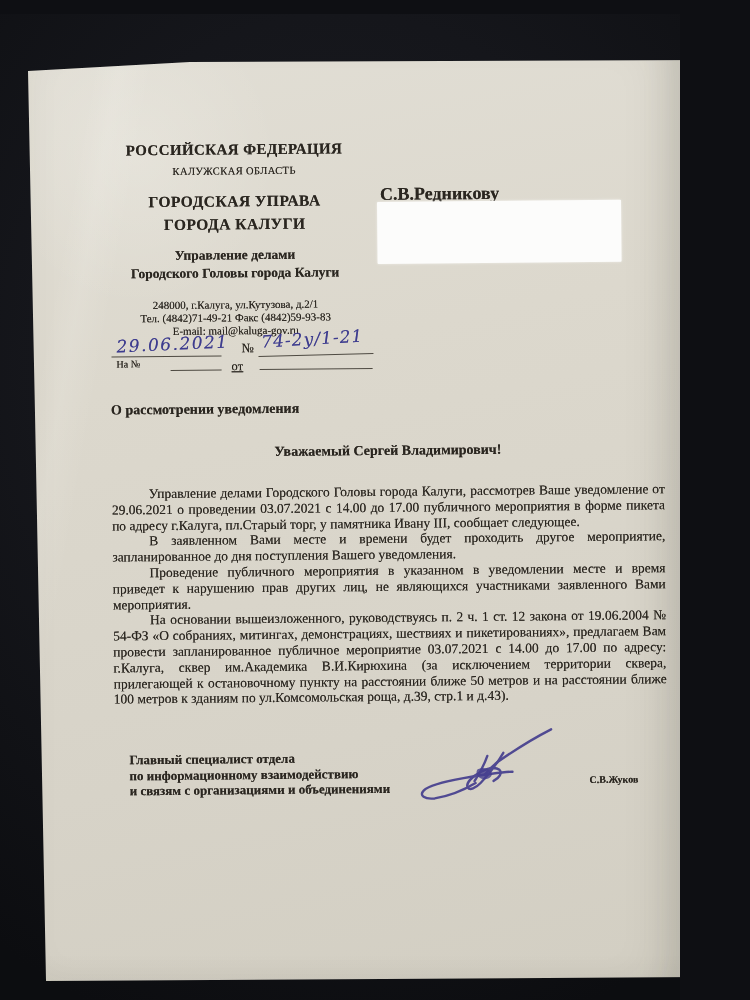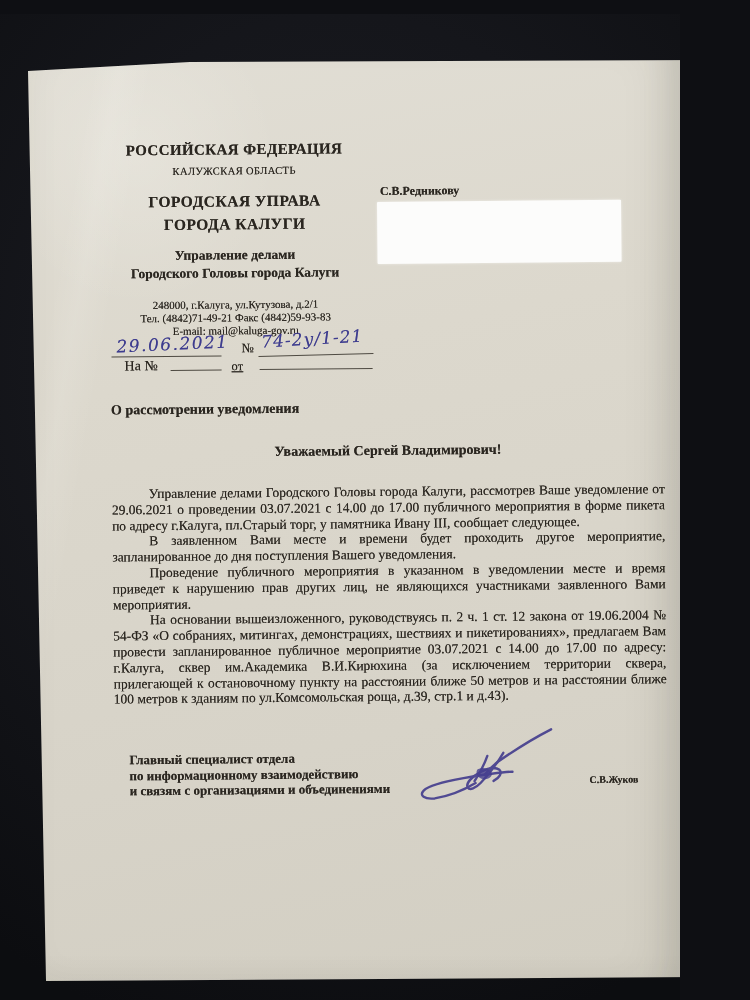--- a/index.html
+++ b/index.html
@@ -65,29 +65,29 @@
         <div class="abs c b soft" style="left:0;top:232px;width:285px;font-size:13.5px;">Управление делами</div>
         <div class="abs c b soft" style="left:0;top:250px;width:285px;font-size:13.5px;">Городского Головы города Калуги</div>
         <div class="abs c soft" style="left:0;top:283px;width:285px;font-size:11px;">248000, г.Калуга, ул.Кутузова, д.2/1</div>
         <div class="abs c soft" style="left:0;top:296px;width:285px;font-size:11px;">Тел. (4842)71-49-21 Факс (4842)59-93-83</div>
         <div class="abs c soft" style="left:0;top:309px;width:285px;font-size:11px;">
           <span>E-mail:</span>
           <span class="email-underline">mail@kaluga-gov.ru</span>
         </div>
       </div>
 
-      <div class="abs b soft" style="left:383px;top:170px;font-size:12px;">С.В.Редникову</div>
+      <div class="abs b soft" style="left:383px;top:170px;font-size:18px;">С.В.Редникову</div>
       <div class="redact" style="left:380px;top:188px;width:244px;height:62px;"></div>
 
       <div class="abs hand" style="left:118px;top:318px;font-size:17px;letter-spacing:1.5px;transform:rotate(-2deg);">29.06.2021</div>
       <div class="rule" style="left:113px;top:340px;width:110px;"></div>
       <div class="abs soft" style="left:243px;top:325px;font-size:13px;">№</div>
       <div class="abs hand" style="left:263px;top:314px;font-size:17px;letter-spacing:1px;transform:rotate(-3deg);">74-2у/1-21</div>
       <div class="rule" style="left:260px;top:340px;width:115px;transform:rotate(-1deg);"></div>
-      <div class="abs soft" style="left:126px;top:342px;font-size:14px;">На №</div>
+      <div class="abs soft" style="left:118px;top:342px;font-size:10px;">На №</div>
       <div class="rule" style="left:172px;top:354px;width:51px;"></div>
       <div class="abs soft" style="left:233px;top:344px;font-size:12.5px;text-decoration:underline;">от</div>
       <div class="rule" style="left:261px;top:354px;width:113px;"></div>
 
       <div class="abs b soft" style="left:112px;top:386px;font-size:14px;">О рассмотрении уведомления</div>
 
       <div class="abs c b soft" style="left:112px;top:429px;width:553px;font-size:14px;">Уважаемый Сергей Владимирович!</div>
 
       <div class="abs body-text soft">
         <p>Управление делами Городского Головы города Калуги, рассмотрев Ваше уведомление от 29.06.2021 о проведении 03.07.2021 с 14.00 до 17.00 публичного мероприятия в форме пикета по адресу г.Калуга, пл.Старый торг, у памятника Ивану III, сообщает следующее.</p>

